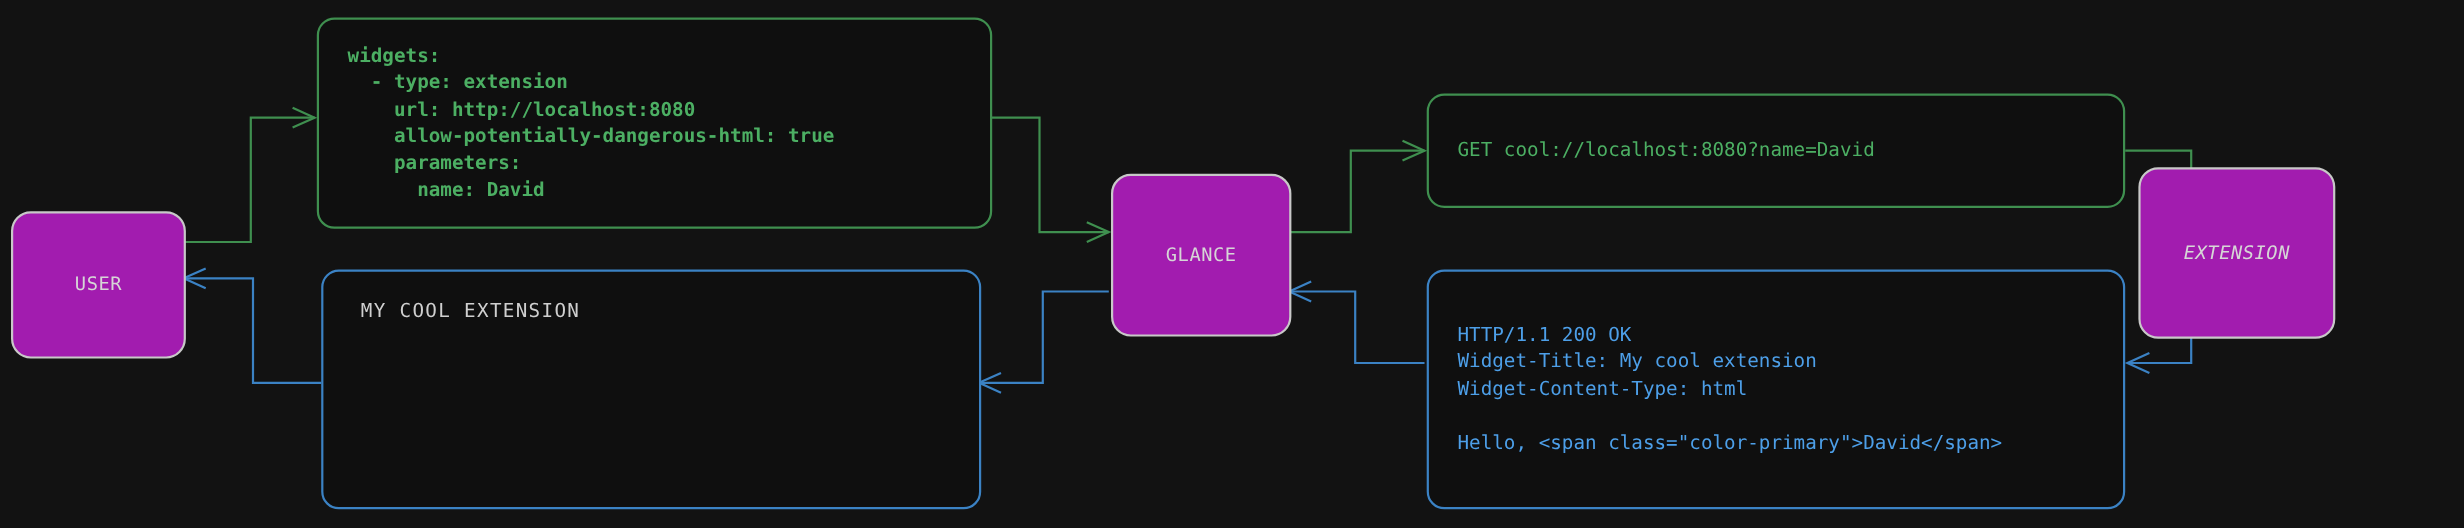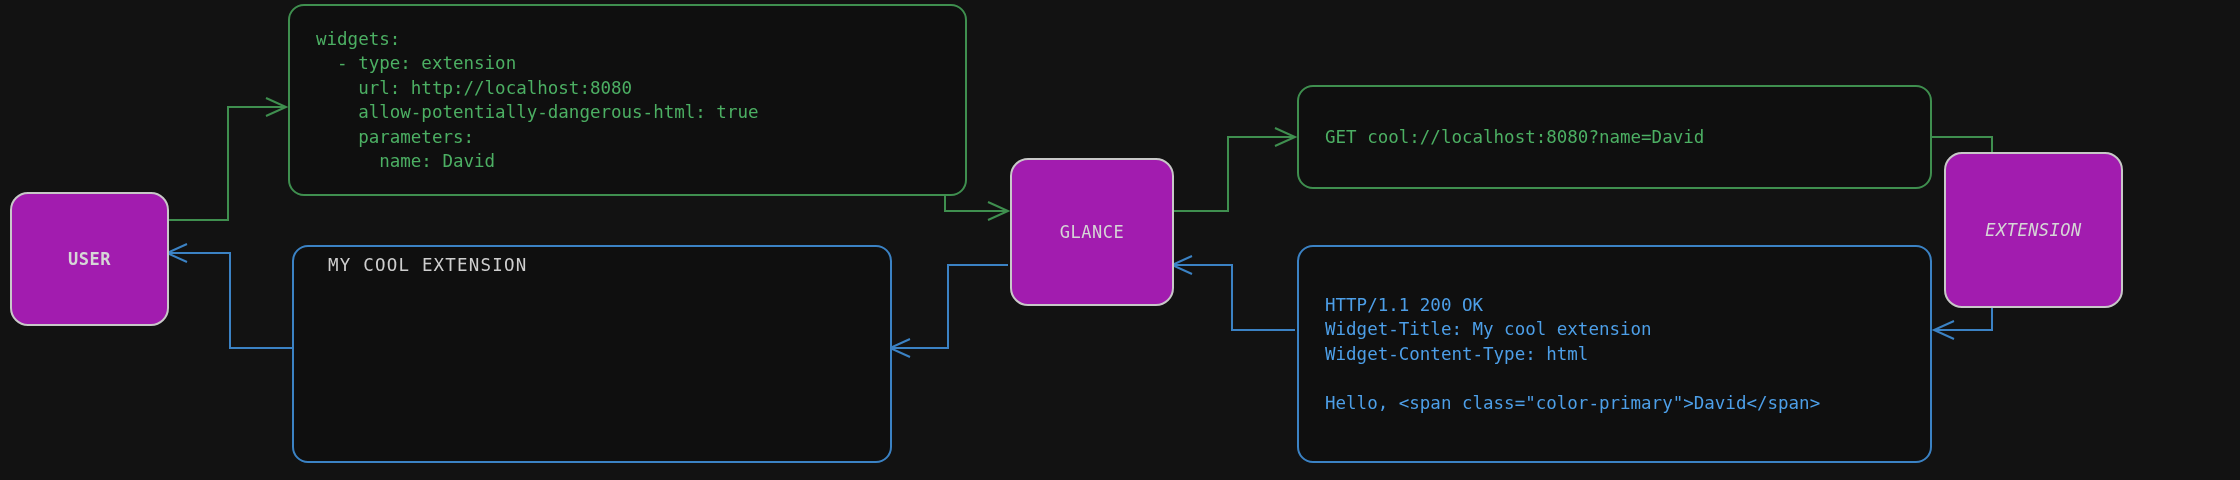--- a/index.html
+++ b/index.html
@@ -29,21 +29,21 @@
     justify-content: center;
     color: #d6d6d6;
     font-family: "DejaVu Sans Mono", monospace;
     letter-spacing: 0.5px;
   }
   .node-label {
     font-size: 17px;
     color: #d6d6d6;
     white-space: nowrap;
   }
-  #node-user    { left: 10px;   top: 192px; width: 155px; height: 130px; font-weight: bold; }
+  #node-user    { left: 10px;   top: 192px; width: 155px; height: 130px; }
   #node-glance  { left: 1010px; top: 158px; width: 160px; height: 144px; }
   #node-ext     { left: 1944px; top: 152px; width: 175px; height: 152px; font-style: italic; }
 
   .codebox {
     position: absolute;
     border-radius: 16px;
     background: #0f0f0f;
     box-sizing: border-box;
     padding: 16px 26px;
     font-family: "DejaVu Sans Mono", monospace;
@@ -54,40 +54,40 @@
   .codebox.green {
     border: 2px solid #3f8f4f;
     color: #4caf63;
   }
   .codebox.blue {
     border: 2px solid #3b82c4;
     color: #4d9fe8;
   }
 
   #box-yaml {
-    left: 288px; top: 4px; width: 679px; height: 192px;
-    display: flex; align-items: center;
+    left: 288px; top: 16px; width: 614px; height: 192px;
+    display: flex; align-items: center; font-weight: bold;
   }
   #box-get {
     left: 1297px; top: 85px; width: 635px; height: 104px;
     display: flex; align-items: center;
   }
   #box-resp {
     left: 1297px; top: 245px; width: 635px; height: 218px;
     display: flex; align-items: center;
   }
 
   #box-widget {
     position: absolute;
     left: 292px; top: 245px; width: 600px; height: 218px;
     border: 2px solid #3b82c4;
     border-radius: 16px;
     background: #0f0f0f;
     box-sizing: border-box;
-    padding: 8px 34px;
+    padding: 26px 34px;
   }
   .widget-title {
     font-family: "DejaVu Sans Mono", monospace;
     font-size: 17.5px;
     color: #cfcfcf;
     letter-spacing: 1.2px;
     margin-bottom: 22px;
   }
   .widget-body {
     border: 1.5px solid #8c8c8c;

